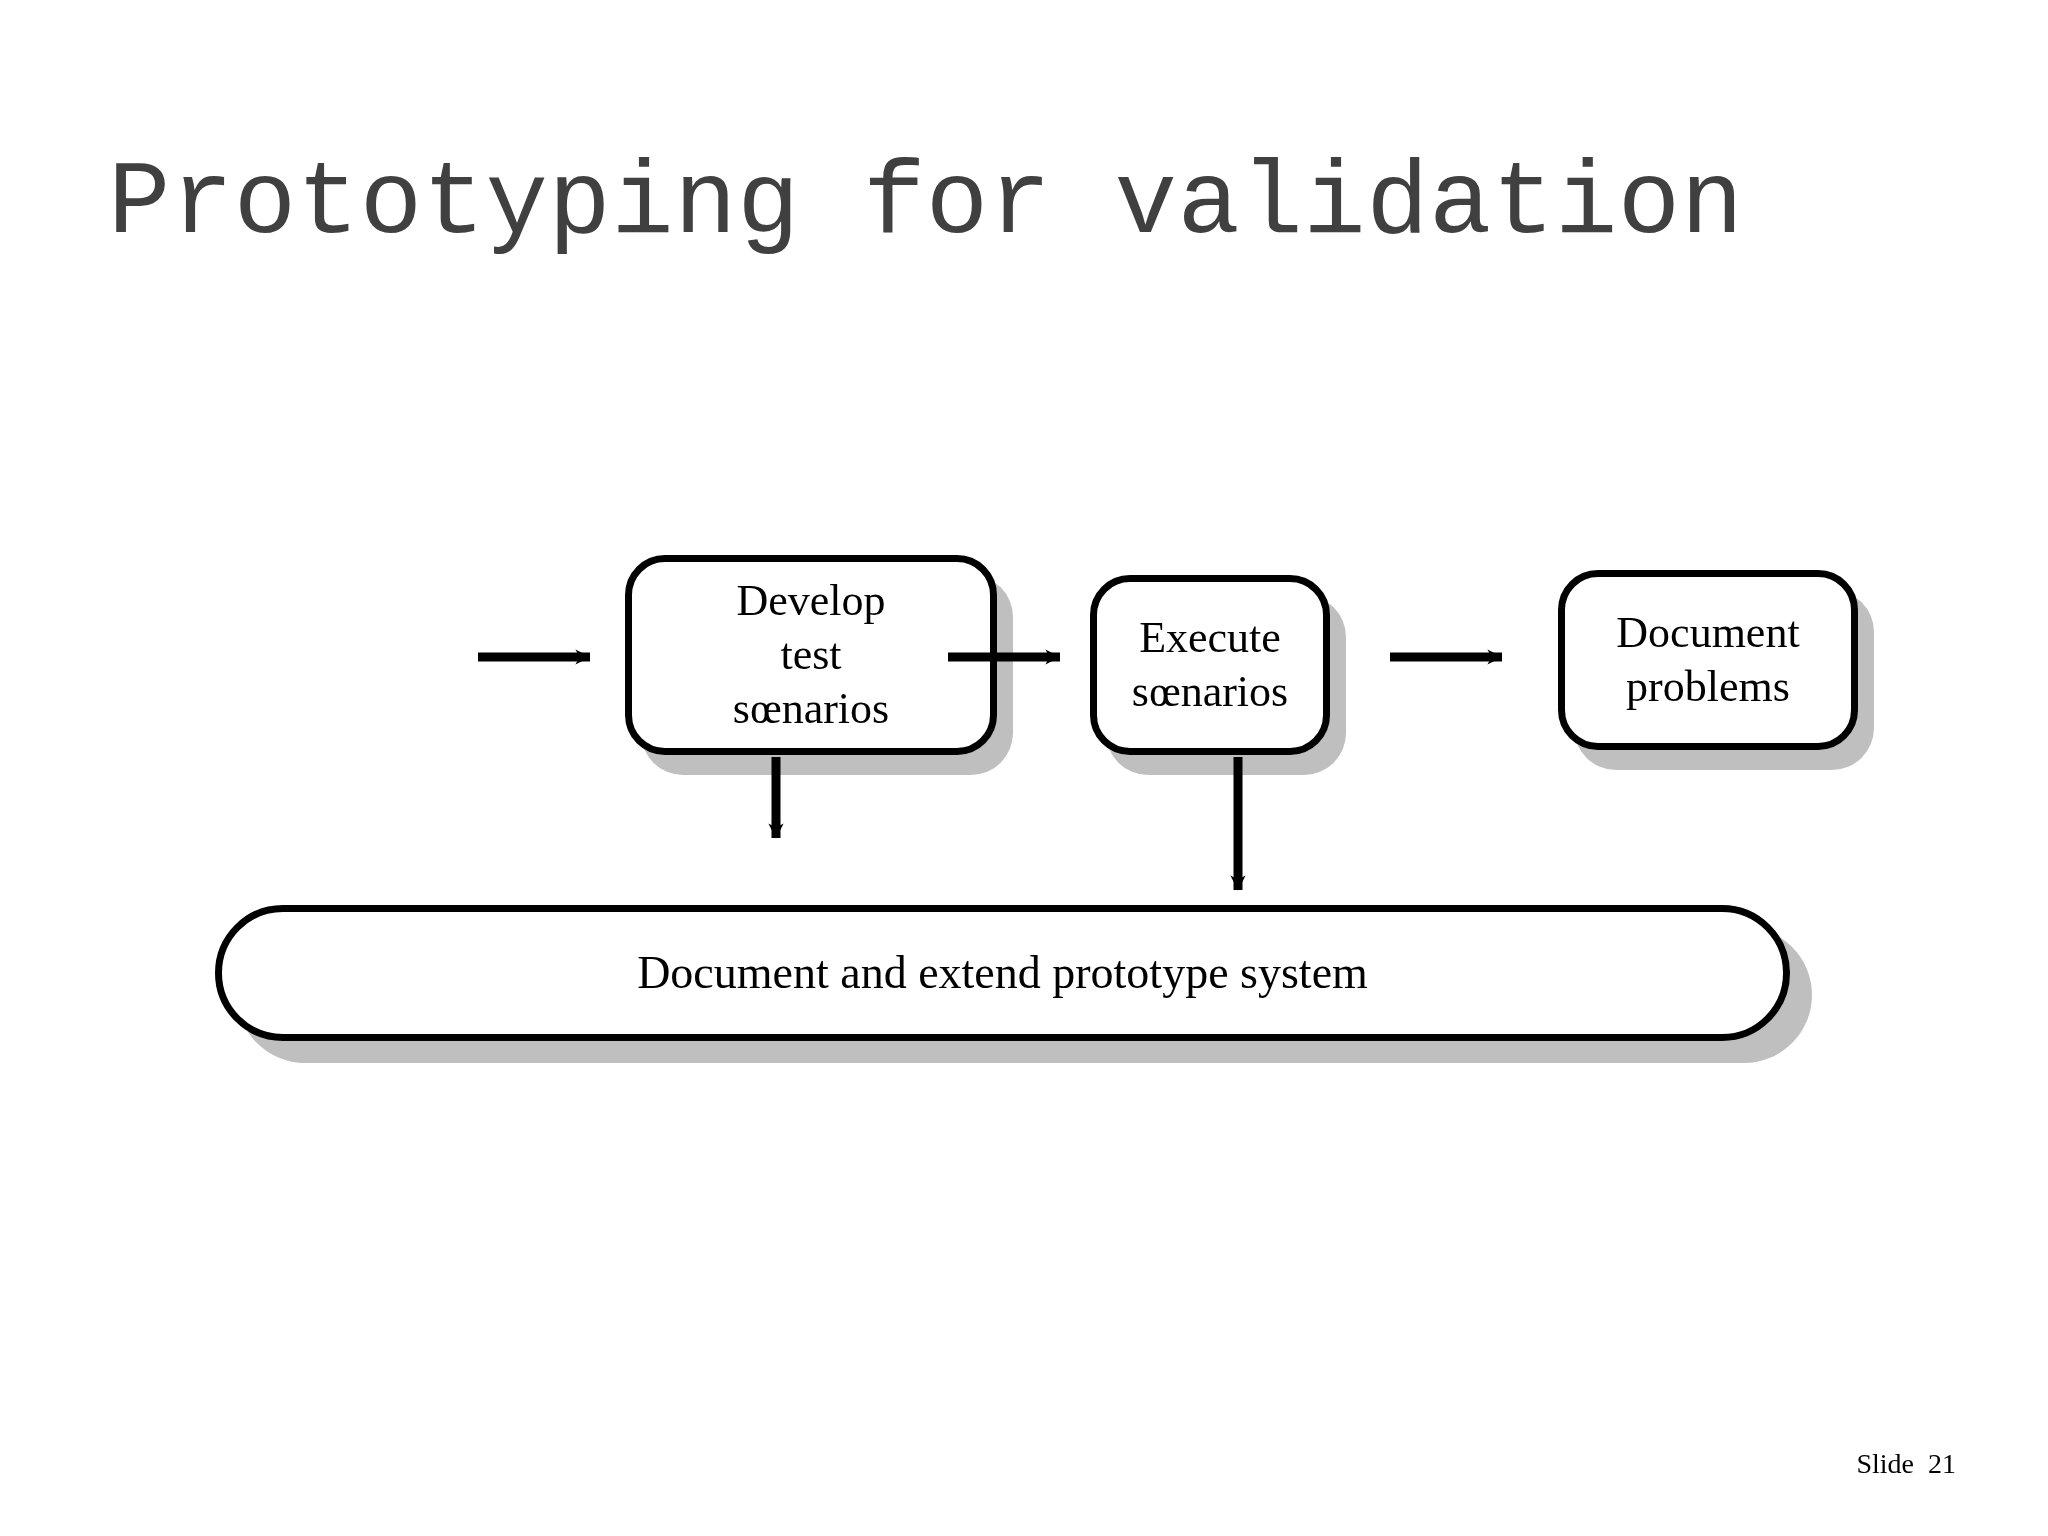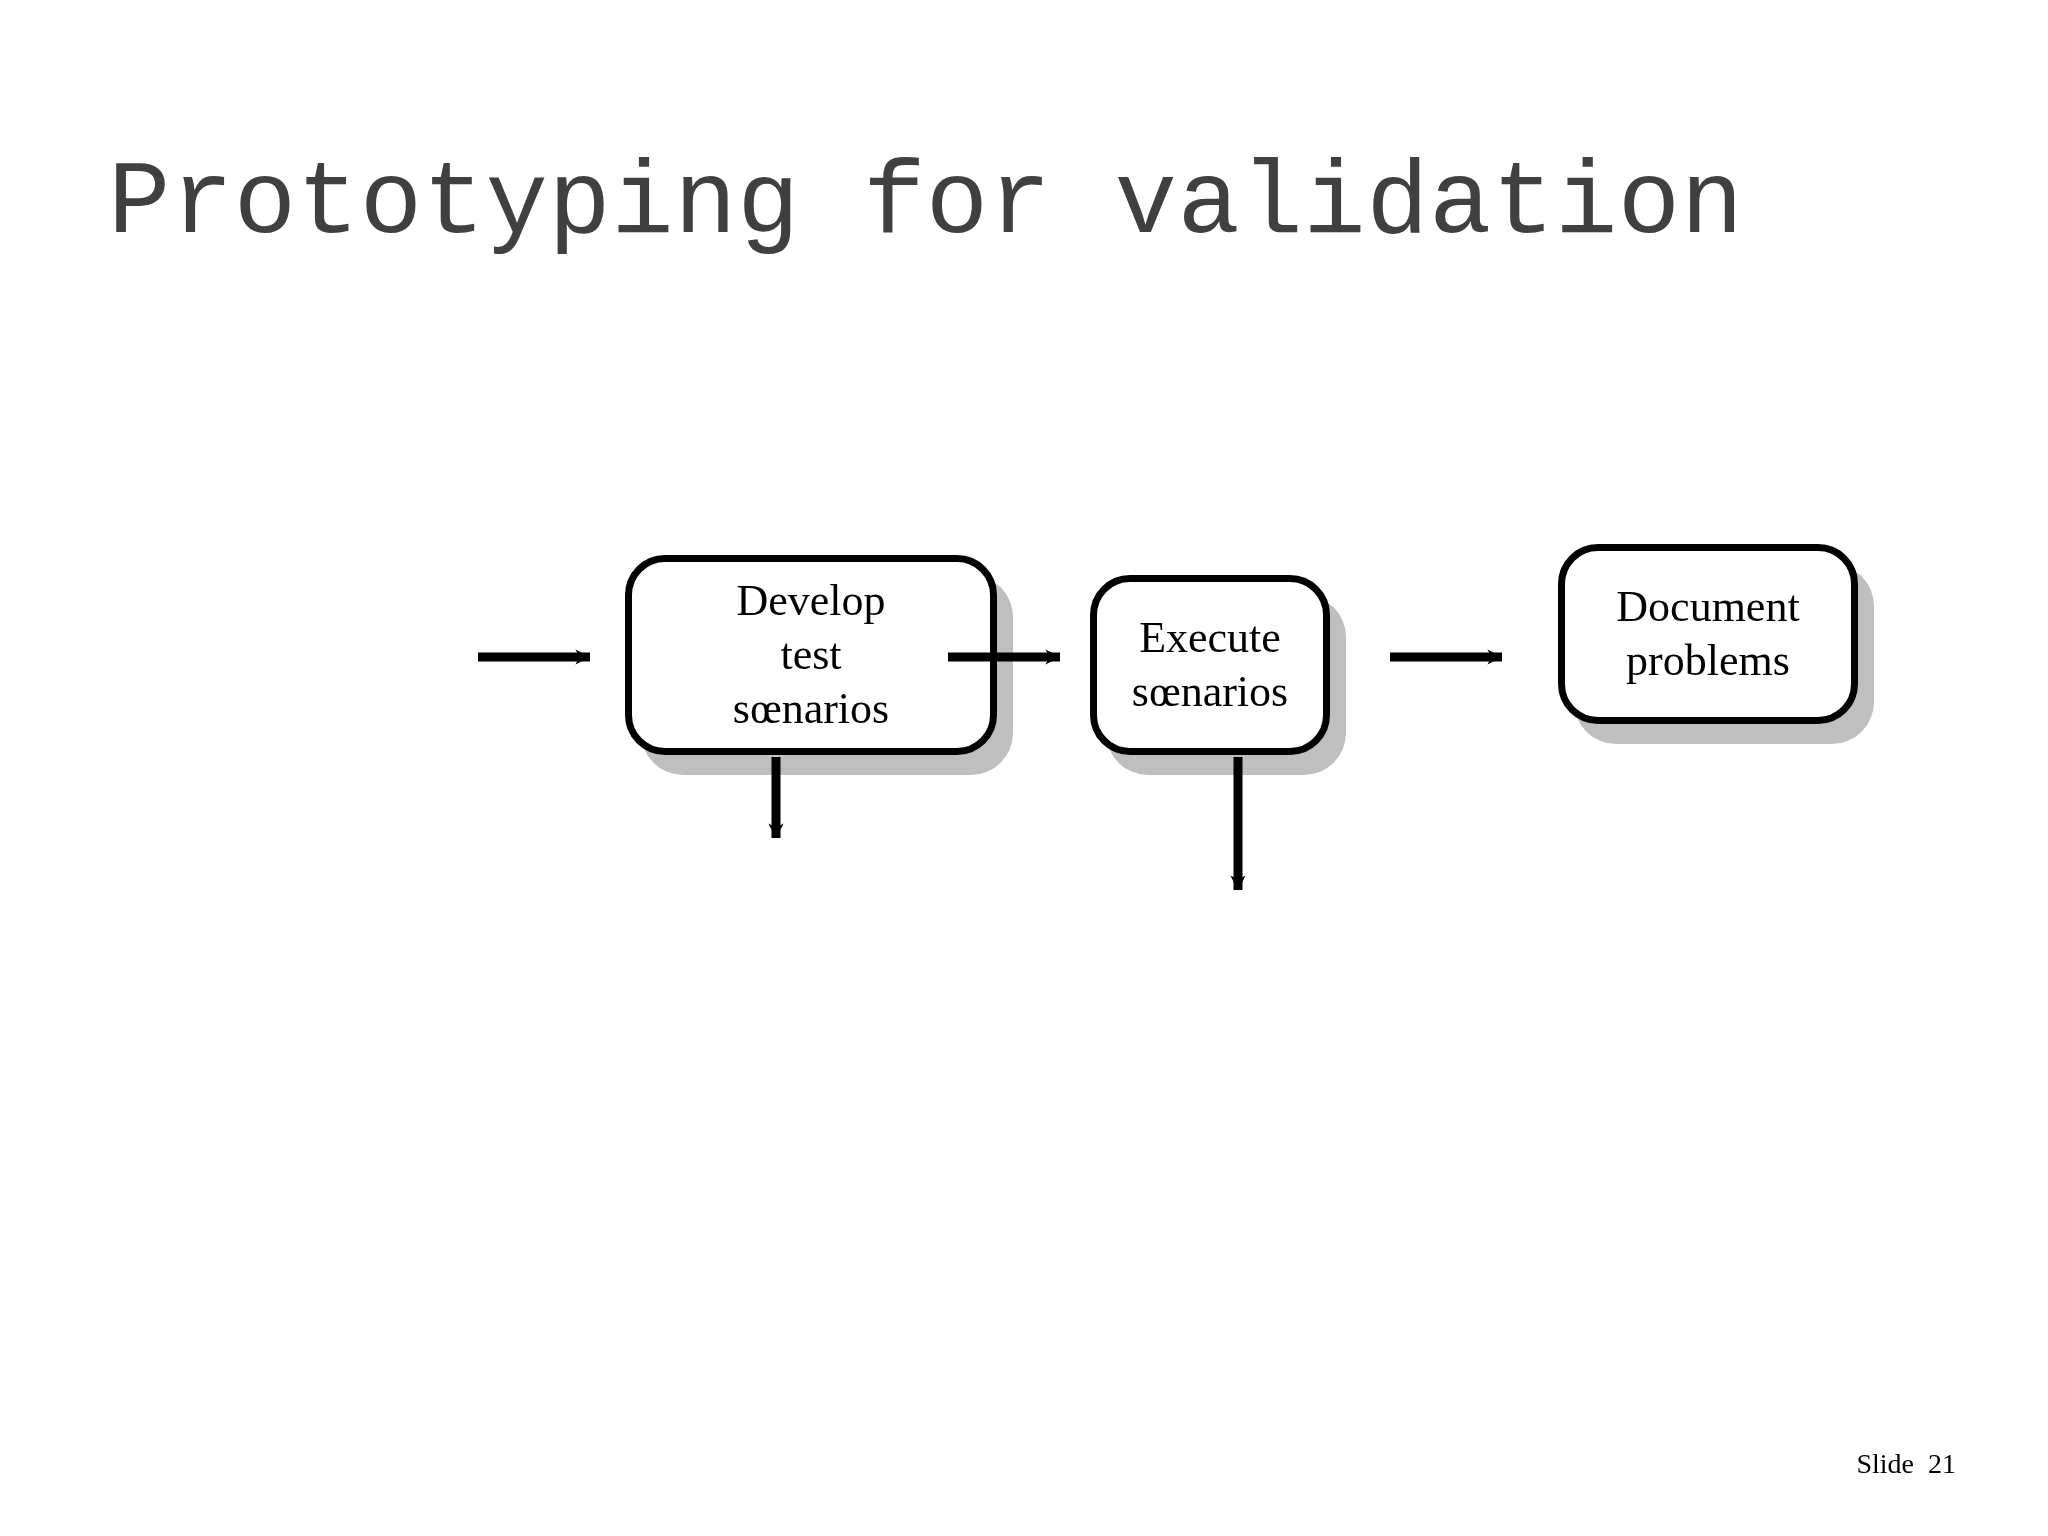--- a/index.html
+++ b/index.html
@@ -153,24 +153,30 @@
   </div>
 
   <div class="node" id="node-3" style="left:1090px; top:575px; width:240px; height:180px;">
     <div class="shadow"></div>
     <div class="body">
       <div class="label">Execute
 sœnarios</div>
     </div>
   </div>
 
-  <div class="node" id="node-4" style="left:1558px; top:544px; width:300px; height:180px;padding-left:16px;">
+  <div class="node" id="node-4" style="left:1558px; top:570px; width:300px; height:180px;padding-left:16px;">
     <div class="shadow"></div>
     <div class="body">
       <div class="label">Document
 problems</div>
     </div>
   </div>
 
+  <div class="node" id="node-bottom" style="left:215px; top:905px; width:1575px; height:136px;">
+    <div class="shadow"></div>
+    <div class="body">
+      <div class="label">Document and extend prototype system</div>
+    </div>
+  </div>
 
 </div>
 
 <div id="slide-number">Slide  21</div>
 
 </body></html>

